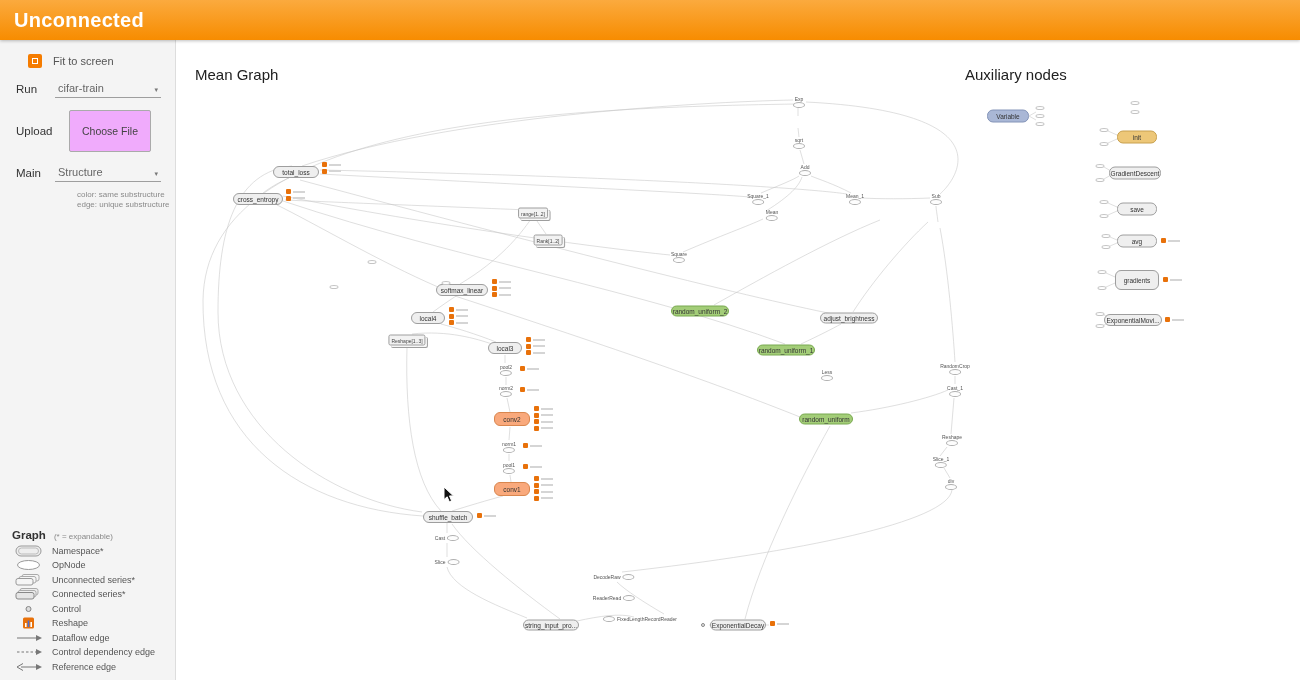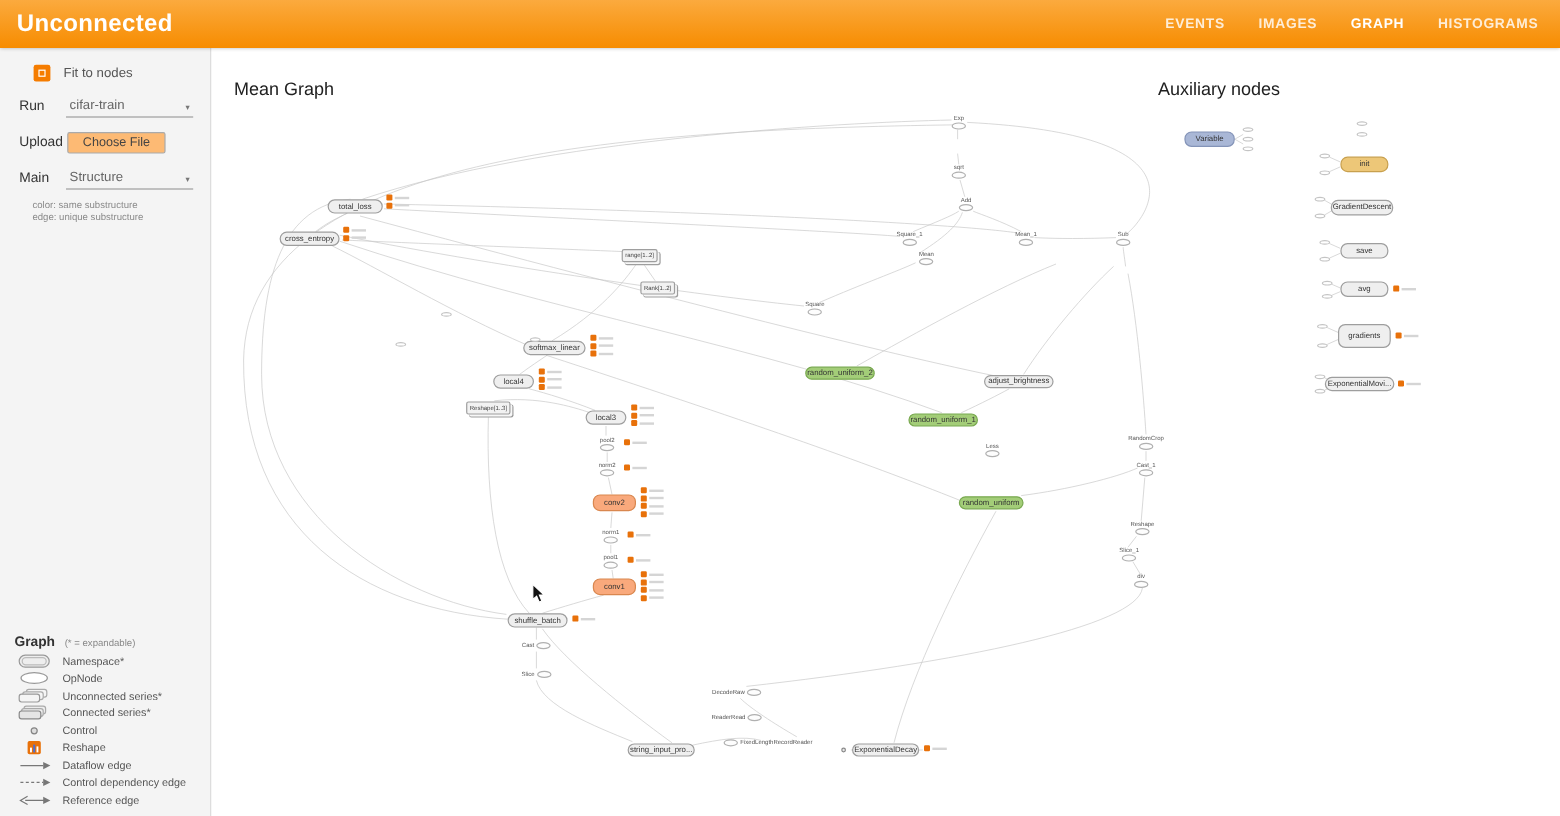--- a/index.html
+++ b/index.html
@@ -20,23 +20,23 @@
     border-right:1px solid #ddd;z-index:5;color:#444;padding-top:10px}
   .fit-row{display:flex;align-items:center;gap:11px;margin:4px 0 12px 28px}
   .fit-icon{width:14px;height:14px;background:#f57c00;border-radius:2px;display:flex;align-items:center;justify-content:center}
   .fit-icon i{display:block;width:6px;height:6px;border:1px solid #fff;background:transparent}
   .fit-label{font-size:11px;color:#555}
   .form-row{display:flex;align-items:center;margin:0 14px 12px 16px}
   .form-label{width:39px;font-size:11.5px;color:#333}
   .select{flex:1;border-bottom:1px solid #9e9e9e;display:flex;justify-content:space-between;align-items:flex-end;
     font-size:11px;color:#666;padding:2px 3px 3px 3px;cursor:pointer}
   .caret{font-size:7px;color:#777}
-  .file-btn{font-size:10.5px;color:#444;border:1px solid #aaa;border-radius:2px;background:#fdba74;
-    padding:2px 12px;cursor:pointer;margin-left:1px}
-  .hints{margin:-4px 0 0 27px}
+  .file-btn{font-size:10.5px;color:#444;border:1px solid #aaa;border-radius:2px;background:#f0abfc;
+    padding:14px 12px;cursor:pointer;margin-left:14px}
+  .hints{margin:-4px 0 0 77px}
   .hint{font-size:8px;color:#8a8a8a;line-height:9.5px}
 
   
   .legend{position:absolute;left:12px;right:4px;bottom:6px}
   .lg-head{display:flex;align-items:baseline;gap:8px;margin-bottom:3px}
   .lg-title{font-size:11.5px;font-weight:bold;color:#333}
   .lg-sub{font-size:8px;color:#888}
   .lg-row{display:flex;align-items:center;height:14.5px;gap:6px}
   .lg-icon{width:34px;display:flex;justify-content:center;align-items:center}
   .lg-label{font-size:9px;color:#555;white-space:nowrap}
@@ -441,34 +441,28 @@
 <div class="area-title" id="aux-title">Auxiliary nodes</div>
 
 <div class="cursor" style="left:443px;top:486px">
   <svg width="12" height="18" viewBox="0 0 12 18">
     <path d="M1,1 L1,13.5 L4.2,10.8 L6.3,15.8 L8.6,14.8 L6.5,9.9 L10.5,9.9 Z" fill="#111" stroke="#fff" stroke-width="1"></path>
   </svg>
 </div>
 
 <div class="header">
   <div class="app-title">Unconnected</div>
-  <div class="nav">
-    <span class="nav-item">EVENTS</span>
-    <span class="nav-item">IMAGES</span>
-    <span class="nav-item active">GRAPH</span>
-    <span class="nav-item">HISTOGRAMS</span>
-  </div>
 </div>
 
 <div class="sidebar">
   <div class="fit-row">
     <span class="fit-icon">
         <i></i>
       </span>
-    <span class="fit-label">Fit to nodes</span>
+    <span class="fit-label">Fit to screen</span>
   </div>
 
   <div class="form-row">
     <span class="form-label">Run</span>
     <span class="select">
       <span>cifar-train</span>
       <span class="caret">▾</span>
     </span>
   </div>
 

